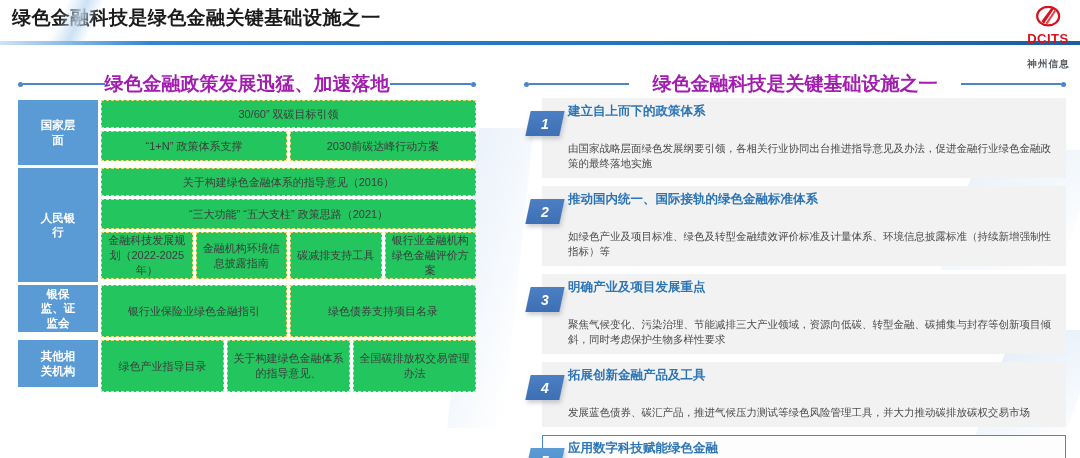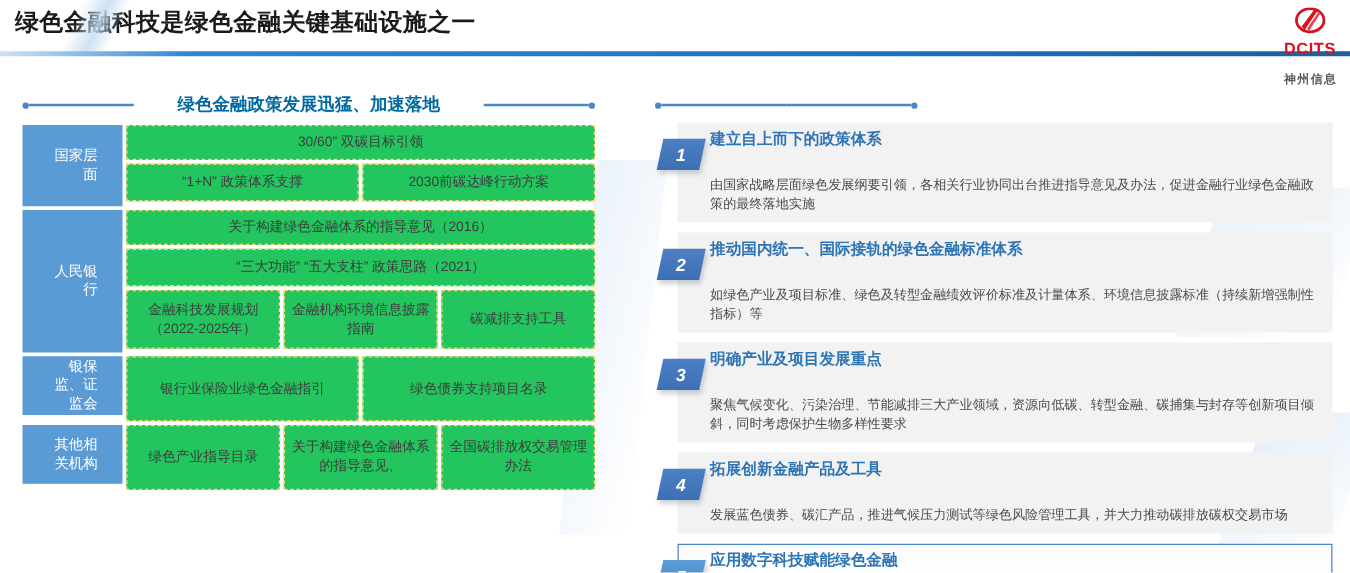--- a/index.html
+++ b/index.html
@@ -31,30 +31,30 @@
   .logo-mark { width: 26px; height: 22px; }
   .logo-text { line-height: 1; }
   .logo-en { font-size: 13px; font-weight: bold; color: #d6121f; letter-spacing: .5px; }
   .logo-cn { font-size: 9.5px; font-weight: bold; color: #555a5f; letter-spacing: 1.2px; margin-top: 14px; }
 
   
   .panel-head { position: absolute; display: flex; align-items: center; height: 16px; }
   .pl-line { height: 2px; background: #4a86c8; }
   .pl-dot { width: 5px; height: 5px; border-radius: 50%; background: #4a86c8; flex: 0 0 auto; }
   .panel-title {
-    font-size: 14px; font-weight: bold; color: #0369a1; white-space: nowrap;
+    font-size: 19px; font-weight: bold; color: #a21caf; white-space: nowrap;
   }
 
   
   #left-panel { position: absolute; left: 18px; top: 100px; width: 458px; }
   .trow { display: flex; margin-bottom: 3px; }
   .tlabel {
     flex: 0 0 80px; background: #5b9bd5; color: #fff;
-    font-size: 11.5px; font-weight: normal; line-height: 1.25;
-    display: flex; align-items: center; justify-content: center; text-align: right;
+    font-size: 11.5px; font-weight: bold; line-height: 1.25;
+    display: flex; align-items: center; justify-content: center; text-align: center;
     padding: 2px 20px;
   }
   .tcells { flex: 1 1 auto; display: flex; flex-direction: column; gap: 3px; margin-left: 3px; }
   .subrow { display: flex; gap: 3px; }
   .cell {
     background: #22c55e; border: 1px dashed #fcd670;
     font-size: 11px; color: #3d3d3d; line-height: 1.35;
     display: flex; align-items: center; justify-content: center; text-align: center;
     padding: 3px 4px; flex: 1 1 0; min-width: 0;
   }
@@ -162,20 +162,21 @@
           <div class="subrow">
             <div class="cell h28">关于构建绿色金融体系的指导意见（2016）</div>
           </div>
           <div class="subrow">
             <div class="cell h30">“三大功能” “五大支柱” 政策思路（2021）</div>
           </div>
           <div class="subrow">
             <div class="cell h47">金融科技发展规划（2022-2025年）</div>
             <div class="cell h47">金融机构环境信息披露指南</div>
             <div class="cell h47">碳减排支持工具</div>
+            <div class="cell h47">银行业金融机构绿色金融评价方案</div>
           </div>
         </div>
       </div>
       <div class="trow">
         <div class="tlabel" style="height: 47px;">银保监、证监会</div>
         <div class="tcells">
           <div class="subrow">
             <div class="cell h41">银行业保险业绿色金融指引</div>
             <div class="cell h41">绿色债券支持项目名录</div>
           </div>
@@ -189,20 +190,23 @@
             <div class="cell h41">关于构建绿色金融体系的指导意见、</div>
             <div class="cell h41">全国碳排放权交易管理办法</div>
           </div>
         </div>
       </div>
     </div>
 
   <div class="panel-head" style="left:524px; top:76px; width:542px;">
     <span class="pl-dot"></span>
     <span class="pl-line" style="width:100px;"></span>
+    <span style="flex:1 1 auto; text-align:center;">
+      <span class="panel-title">绿色金融科技是关键基础设施之一</span>
+    </span>
     <span class="pl-line" style="width:100px;"></span>
     <span class="pl-dot"></span>
   </div>
 
   <div id="right-panel">
       <div class="ritem">
         <div class="ritem-bg"></div>
         <div class="badge">
           <span>1</span>
         </div>

